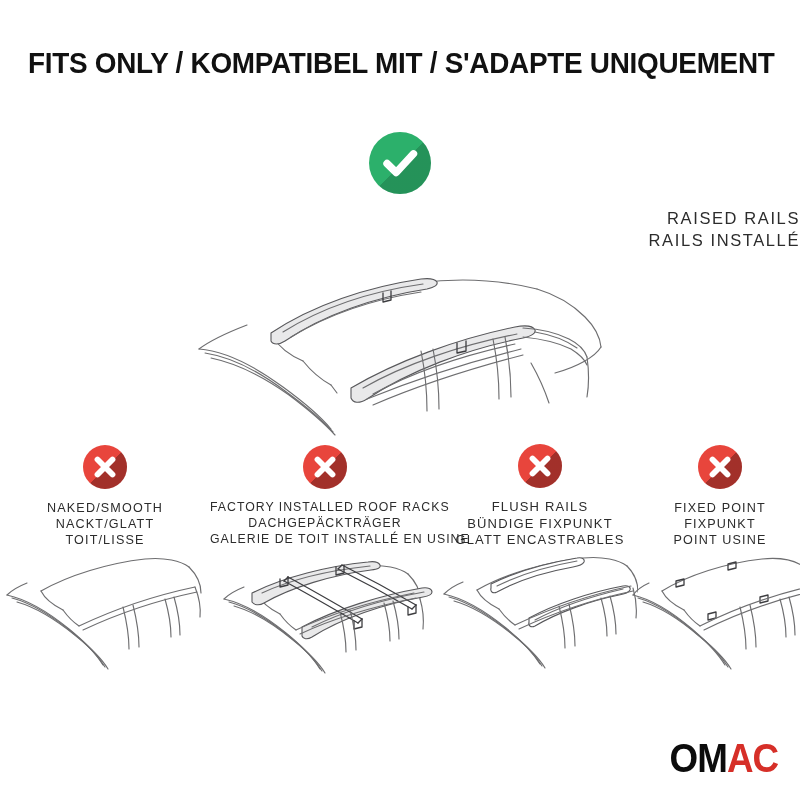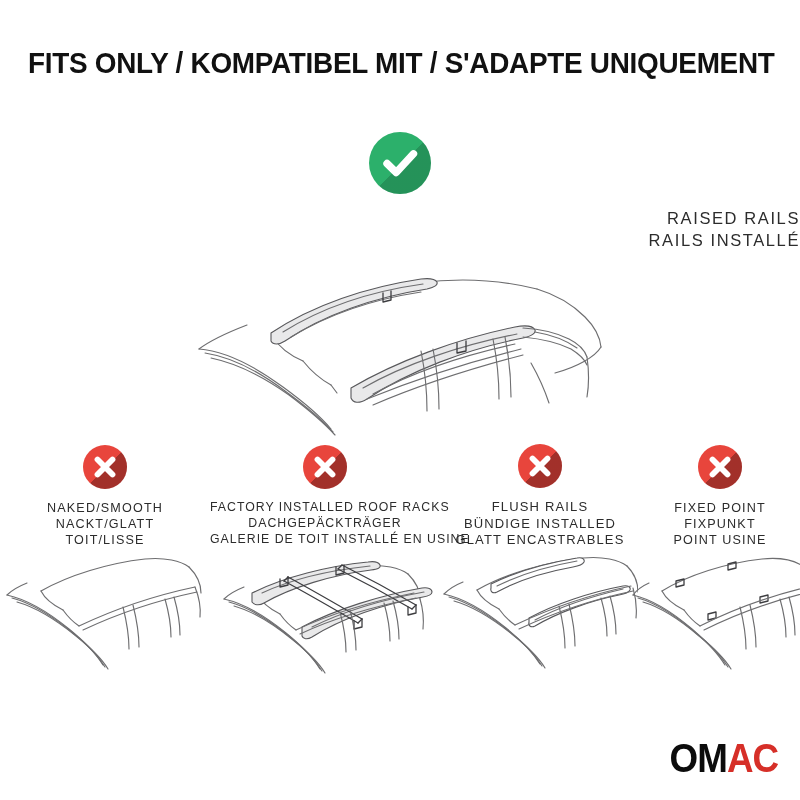--- a/index.html
+++ b/index.html
@@ -288,21 +288,21 @@
 
     <div class="cell cell-2">
       <div class="badge red">
         <div class="shadow"></div>
         <svg width="44" height="44" viewBox="0 0 44 44" aria-hidden="true">
           <path d="M14.5 14.5 L29.5 29.5 M29.5 14.5 L14.5 29.5" fill="none" stroke="#ffffff" stroke-width="5.8" stroke-linecap="round"></path>
         </svg>
       </div>
       <div class="cell-labels">
         <div>FLUSH RAILS</div>
-        <div>BÜNDIGE INSTALLED</div>
+        <div>BÜNDIGE FIXPUNKT</div>
         <div>GLATT ENCASTRABLES</div>
       </div>
       <div class="cell-illus" style="top:100px;">
         <svg width="195" height="130" viewBox="0 0 195 130" aria-hidden="true">
           <path class="ln" d="M34 46 C62 30 102 18 140 14 C160 12 176 16 184 22"></path>
           <path class="ln" d="M184 22 C192 30 195 40 195 48"></path>
           <path class="ln" d="M34 46 C38 54 46 60 56 65"></path>
           <path class="ln" d="M56 65 C61 72 66 77 72 81"></path>
           <path class="ln" d="M20 38 C10 42 5 46 1 50"></path>
           <path class="ln" d="M1 50 C19 54 41 66 63 84 C79 97 91 110 97 120"></path>

